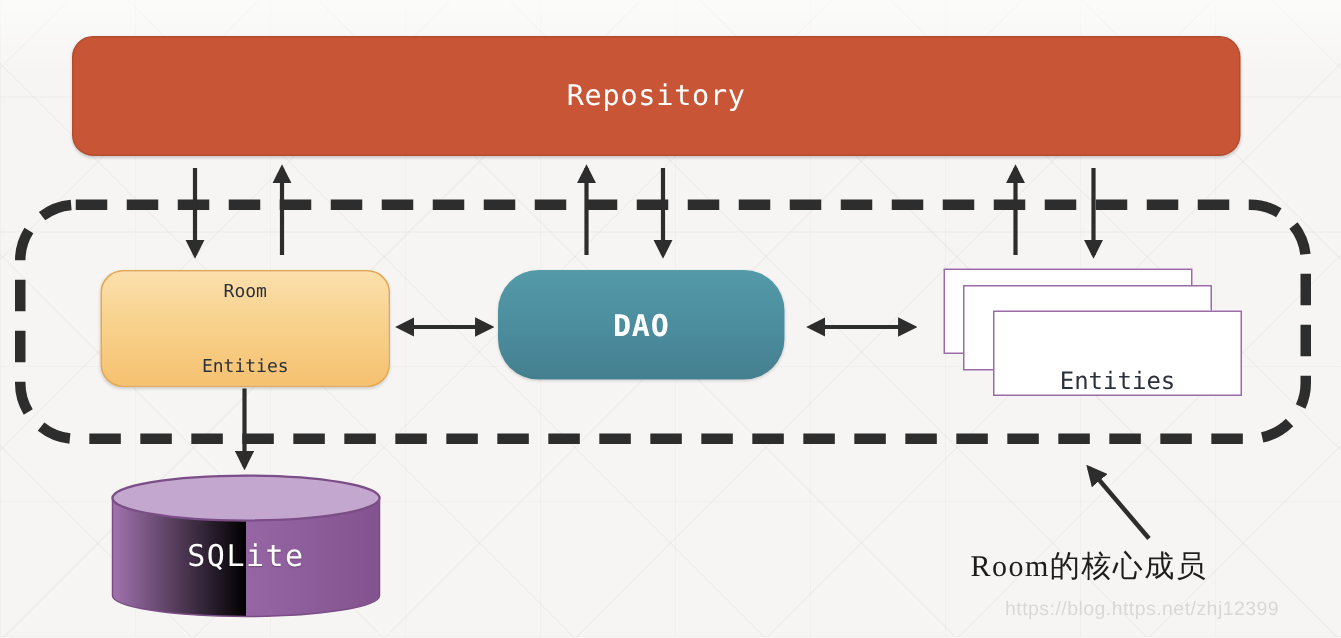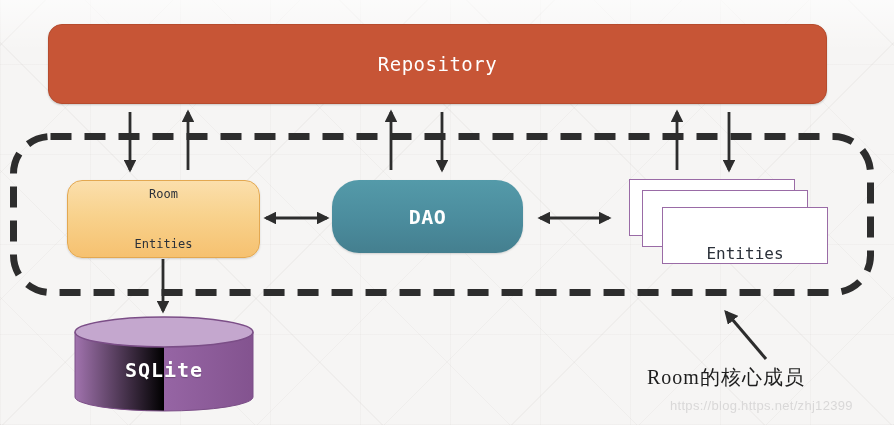--- a/index.html
+++ b/index.html
@@ -48,21 +48,21 @@
     position:absolute;width:166px;height:57px;
     background:#ffffff;border:1.5px solid #9a6ba6;
     box-sizing:border-box;z-index:2;
   }
   .card.back {left:629px;top:179px;}
   .card.mid  {left:642px;top:190px;z-index:3;}
   .card.front{left:662px;top:207px;z-index:4;display:flex;align-items:flex-end;justify-content:center;
               color:#2b313a;font-size:16px;}
   .sqlite-label{
     position:absolute;left:75px;top:358px;width:178px;z-index:3;
-    text-align:center;color:#ffffff;font-size:20px;font-weight:bold;letter-spacing:1px;
+    text-align:center;color:#ffffff;font-size:20px;font-weight:normal;letter-spacing:1px;
     text-shadow:0 1px 1px rgba(0,0,0,.25);
   }
   .annotation{
     position:absolute;left:647px;top:364px;width:246px;z-index:2;
     font-family:"Liberation Serif","DejaVu Serif",serif;
     font-size:20px;color:#1d1d1d;letter-spacing:1px;white-space:nowrap;
   }
   .watermark{
     position:absolute;left:670px;top:398px;width:224px;z-index:2;
     font-family:"Liberation Sans","DejaVu Sans",sans-serif;

